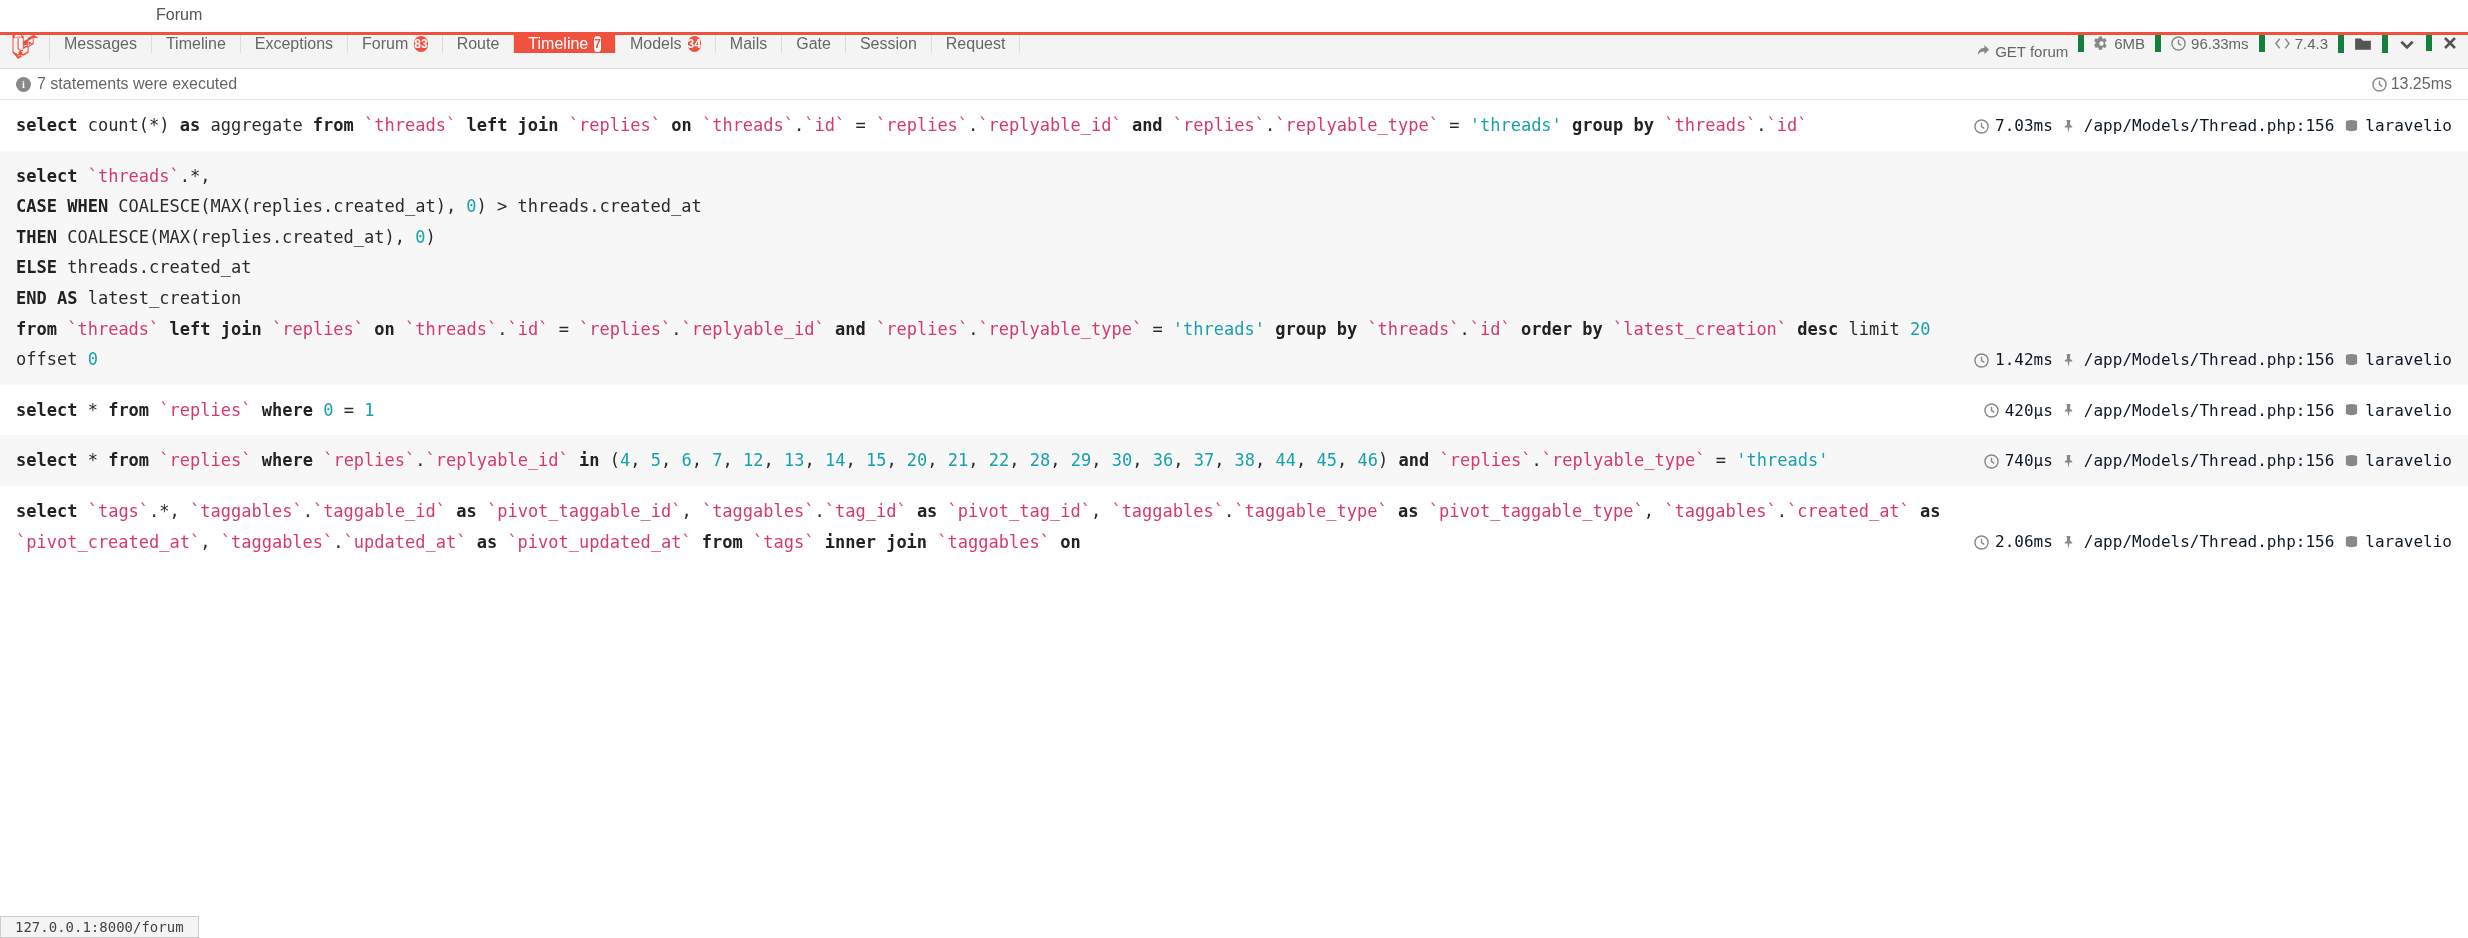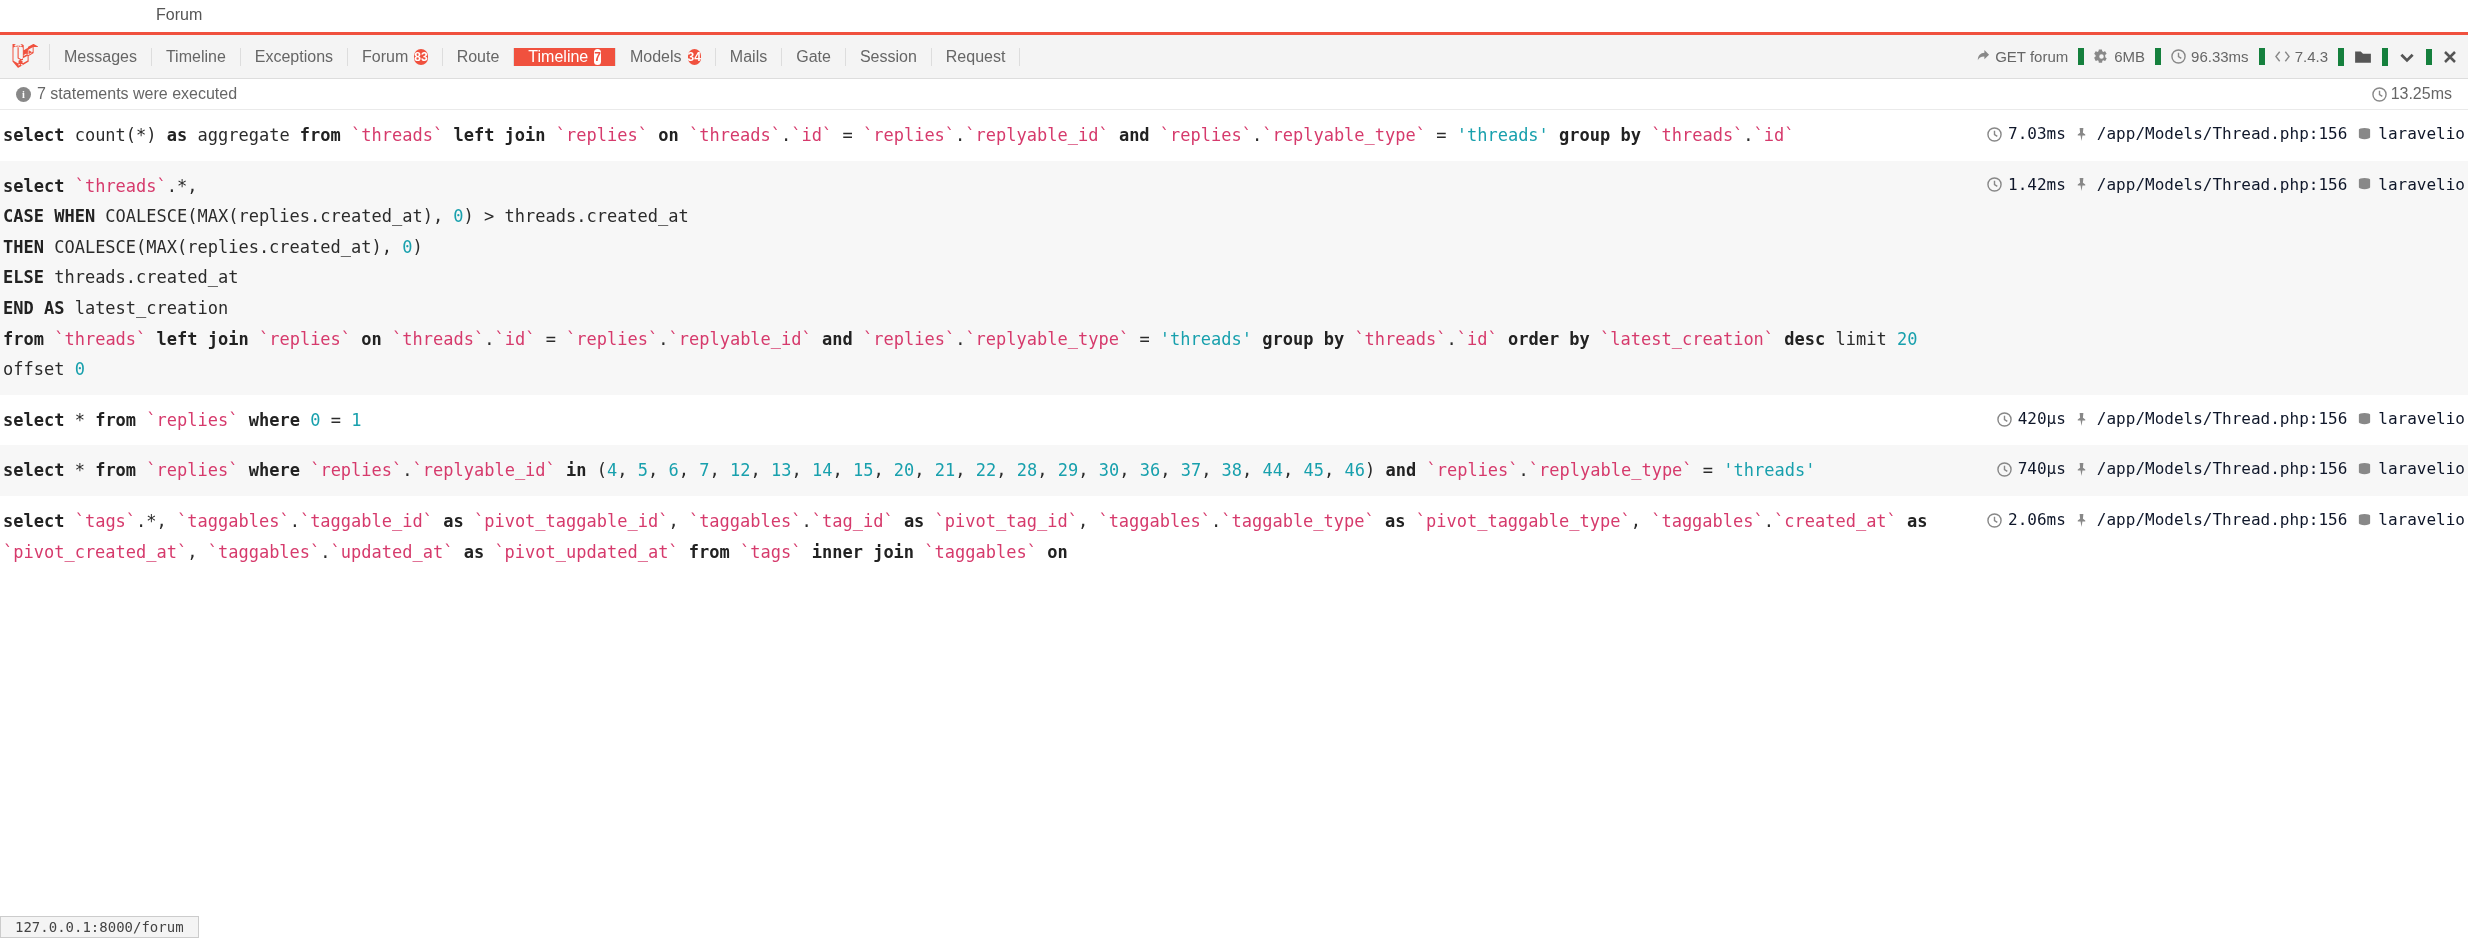--- a/index.html
+++ b/index.html
@@ -1,33 +1,33 @@
 <!DOCTYPE html>
 <html><head>
 <meta charset="utf-8">
 <style>
   * { box-sizing: border-box; margin: 0; padding: 0; }
   body { font-family: -apple-system, BlinkMacSystemFont, "Segoe UI", Helvetica, Arial, sans-serif; font-size: 14px; color: #2b2b2b; background: #fff; }
   .page-title { font-size: 16px; color: #555; padding: 6px 0 8px 156px; font-weight: 400; }
   .accent-bar { height: 3px; background: #f0513e; }
-  .tabbar { display: flex; align-items: center; background: #f4f4f4; border-bottom: 1px solid #ddd; height: 44px; }
+  .tabbar { display: flex; align-items: flex-start; background: #f4f4f4; border-bottom: 1px solid #ddd; height: 34px; }
   .logo { width: 50px; display: flex; align-items: center; justify-content: center; border-right: 1px solid #ddd; }
   .logo svg { width: 26px; height: 26px; }
   .tab { display: flex; align-items: center; padding: 0 14px; color: #666; border-right: 1px solid #ddd; cursor: pointer; font-size: 16px; white-space: nowrap; }
   .tab.active { background: #f0513e; color: #fff; }
   .tab .badge { background: #f0513e; color: #fff; border-radius: 10px; padding: 1px 0; font-size: 12px; margin-left: 6px; font-weight: 600; }
   .tab.active .badge { background: #fff; color: #f0513e; }
   .spacer { flex: 1; }
   .meta-item { display: flex; align-items: center; padding: 0 10px; color: #666; font-size: 15px; gap: 5px; border-left: 6px solid #15803d; }
-  .meta-item.first { border-left: none; }
+  .meta-item.first { border-left: none; margin-top: 8px; }
   .icon { display: inline-flex; align-items: center; justify-content: center; }
   .summary-bar { display: flex; align-items: center; padding: 6px 16px; color: #666; border-bottom: 1px solid #eaeaea; font-size: 16px; }
   .summary-bar .right { margin-left: auto; display: flex; align-items: center; gap: 4px; }
   .query-list { }
-  .query-row { padding: 10px 3px; display: flex; align-items: flex-start; gap: 20px; font-family: ui-monospace, SFMono-Regular, "SF Mono", Menlo, Consolas, monospace; font-size: 17px; line-height: 1.8; }
+  .query-row { padding: 10px 16px; display: flex; align-items: flex-end; gap: 20px; font-family: ui-monospace, SFMono-Regular, "SF Mono", Menlo, Consolas, monospace; font-size: 17px; line-height: 1.8; }
   .query-row.alt { background: #f7f7f7; }
   .query-sql { flex: 1; white-space: pre-wrap; word-break: break-word; }
   .query-meta { display: flex; align-items: center; gap: 6px; color: #0f172a; flex-shrink: 0; font-size: 16px; white-space: nowrap; }
   .kw { font-weight: 700; color: #222; }
   .ident { color: #d63a6c; }
   .lit { color: #18a0ad; }
   .status-url { position: fixed; bottom: 0; left: 0; background: #f4f4f4; border: 1px solid #ccc; padding: 2px 14px; font-size: 14px; color: #444; font-family: ui-monospace, SFMono-Regular, Menlo, monospace; }
   .svg-icon { width: 15px; height: 15px; fill: #888; }
 </style>
 </head>

